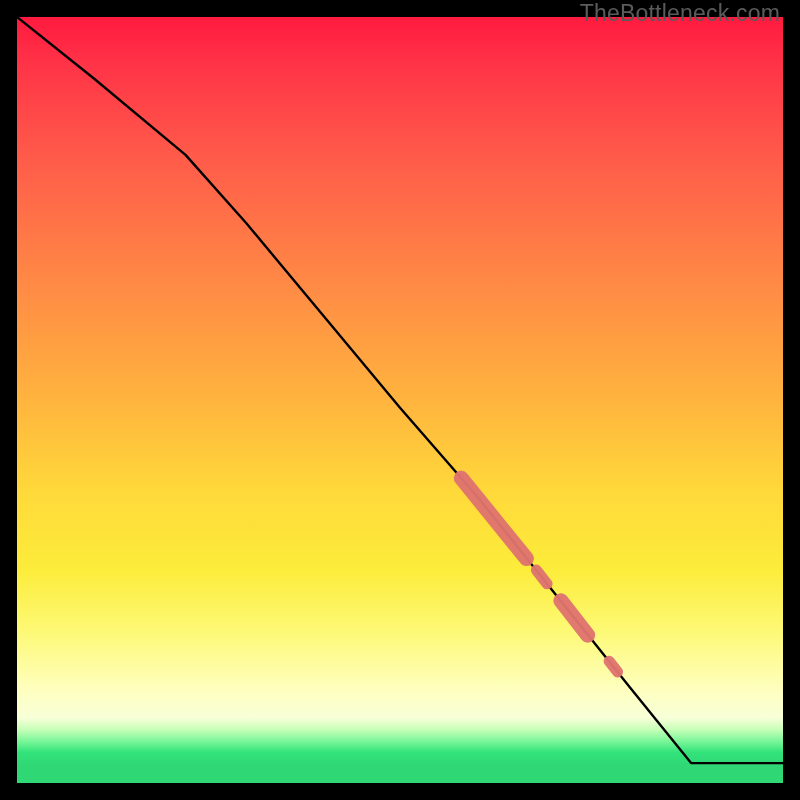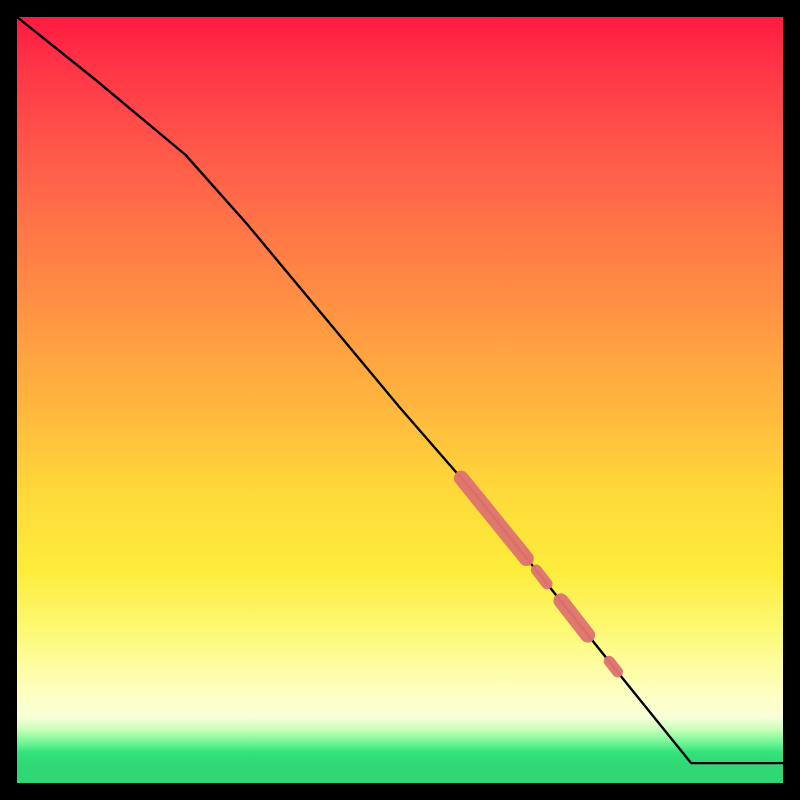--- a/index.html
+++ b/index.html
@@ -71,13 +71,14 @@
           <path d="M0.00 0.00 L76.60 61.28 L168.52 137.88 L229.80 206.82 L306.40 298.74 L383.00 390.66 L459.60 478.75 L536.20 574.50 L612.80 670.25 L674.08 746.08 L766.00 746.08" fill="none" stroke="#000000" stroke-width="2.4" stroke-linejoin="round"></path>
         </g>
       <g id="highlight-layer">
           <line x1="444.28" y1="461.13" x2="509.39" y2="541.56" stroke="#e0746f" stroke-width="15" stroke-linecap="round" opacity="0.96"></line>
           <line x1="519.35" y1="553.05" x2="530.07" y2="566.84" stroke="#e0746f" stroke-width="11" stroke-linecap="round" opacity="0.96"></line>
           <line x1="543.86" y1="583.69" x2="570.67" y2="618.16" stroke="#e0746f" stroke-width="15" stroke-linecap="round" opacity="0.96"></line>
           <line x1="592.12" y1="644.21" x2="600.54" y2="654.93" stroke="#e0746f" stroke-width="11" stroke-linecap="round" opacity="0.96"></line>
         </g>
     </svg>
   </div>
+  <div class="watermark">TheBottleneck.com</div>
 </div>
 
 </body></html>

